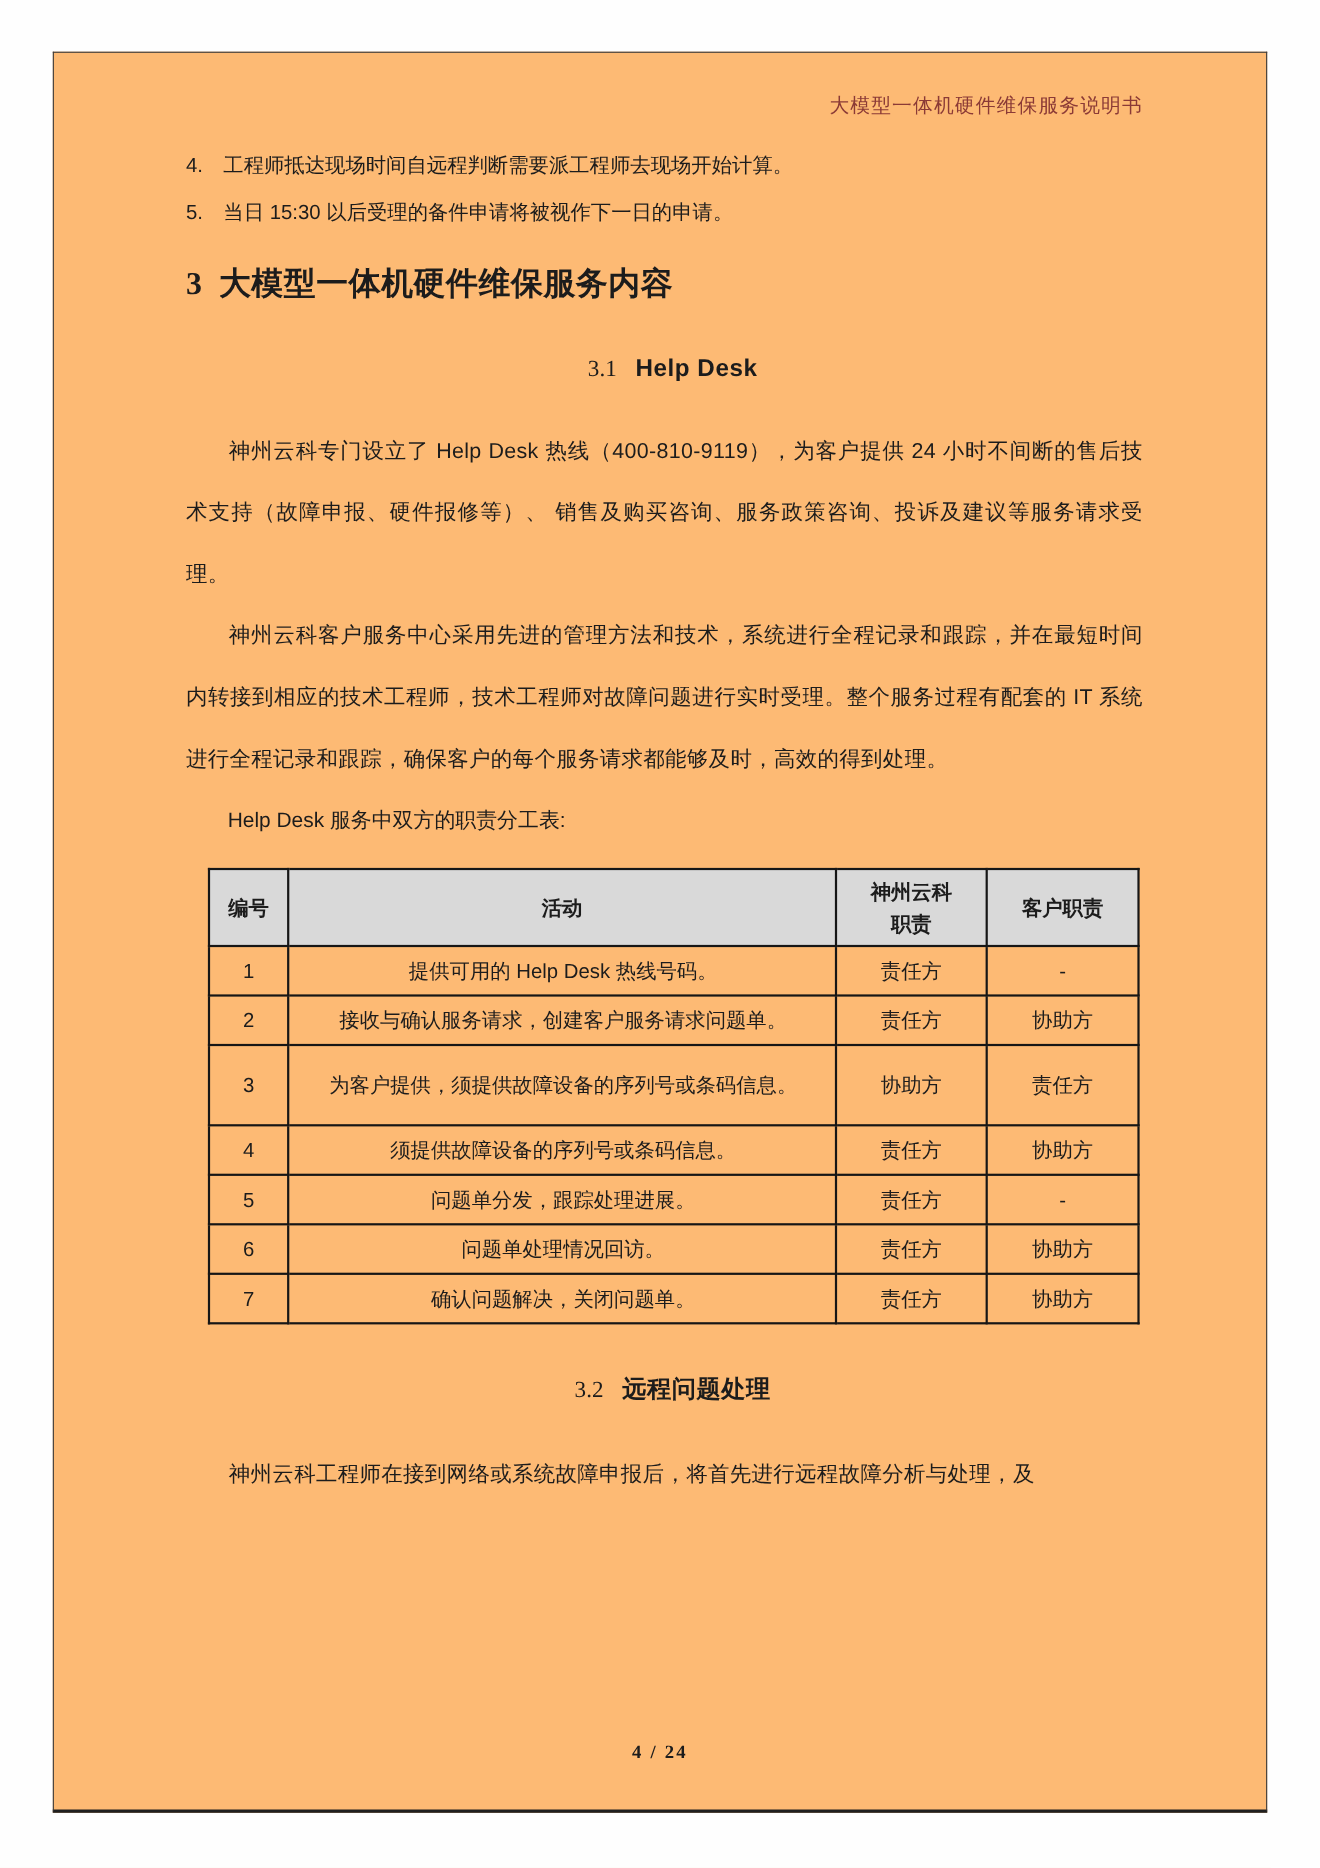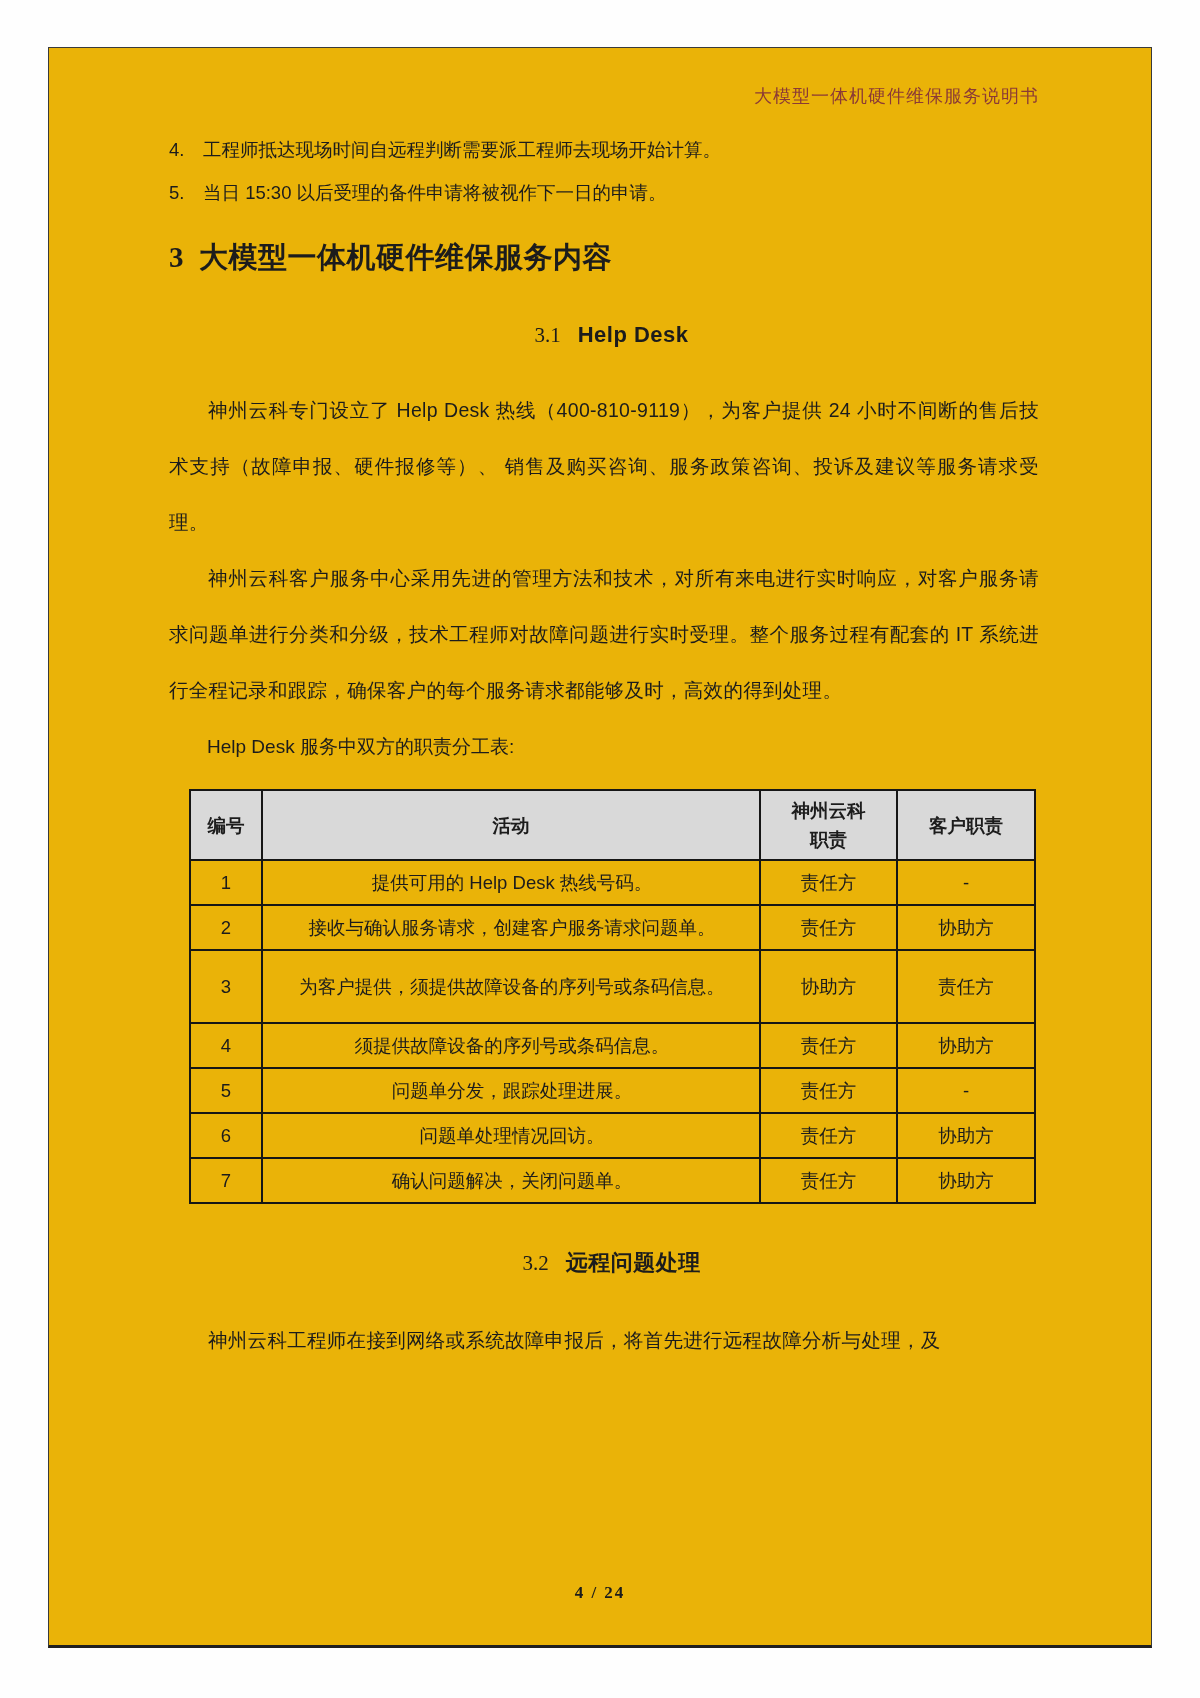--- a/index.html
+++ b/index.html
@@ -6,21 +6,21 @@
     --hdr-color:#8b3a36;
     --thead-bg:#d9d9d9;
     --border:#161616;
     --ink:#1c1c1c;
   }
   *{margin:0;padding:0;box-sizing:border-box;}
   html,body{width:1200px;height:1698px;background:#fefefe;
     font-family:"Liberation Sans","DejaVu Sans",sans-serif;color:var(--ink);}
   .sheet{
     position:absolute;left:48px;top:47px;width:1104px;height:1601px;
-    background:#eab308;border:1px solid #3a3a3a;border-bottom:3px solid #1f1f1f;
+    background:#fdba74;border:1px solid #3a3a3a;border-bottom:3px solid #1f1f1f;
   }
   .content{padding:0 112px 0 120px;position:relative;}
   .doc-header{
     margin-top:36px;text-align:right;
     font-family:"Liberation Serif","DejaVu Serif",serif;
     font-size:18px;color:var(--hdr-color);letter-spacing:1px;
   }
   .num-list{margin-top:30px;}
   .num-list .li{display:flex;font-size:18.5px;margin-bottom:19px;line-height:24px;}
   .num-list .li .n{width:34px;flex:none;}
@@ -73,21 +73,21 @@
     <div class="h1">
       <span class="h1-num">3</span><span>大模型一体机硬件维保服务内容</span>
     </div>
 
     <div class="h2">
       <span class="h2-num">3.1</span><span class="h2-title">Help Desk</span>
     </div>
 
     <p class="para">神州云科专门设立了 Help Desk 热线（400-810-9119），为客户提供 24 小时不间断的售后技术支持（故障申报、硬件报修等）、 销售及购买咨询、服务政策咨询、投诉及建议等服务请求受理。</p>
 
-    <p class="para cont">神州云科客户服务中心采用先进的管理方法和技术，对所有来电进行实时响应，对客户服务请求问题单进行分类和分级，技术工程师对故障问题进行实时受理。整个服务过程有配套的 IT 系统进行全程记录和跟踪，确保客户的每个服务请求都能够及时，高效的得到处理。</p>
+    <p class="para cont">神州云科客户服务中心采用先进的管理方法和技术，系统进行全程记录和跟踪，并在最短时间内转接到相应的技术工程师，技术工程师对故障问题进行实时受理。整个服务过程有配套的 IT 系统进行全程记录和跟踪，确保客户的每个服务请求都能够及时，高效的得到处理。</p>
 
     <p class="caption">Help Desk 服务中双方的职责分工表:</p>
 
     <div class="tbl-wrap">
       <table>
         <colgroup>
             <col class="c1">
             <col class="c2">
             <col class="c3">
             <col class="c4">

